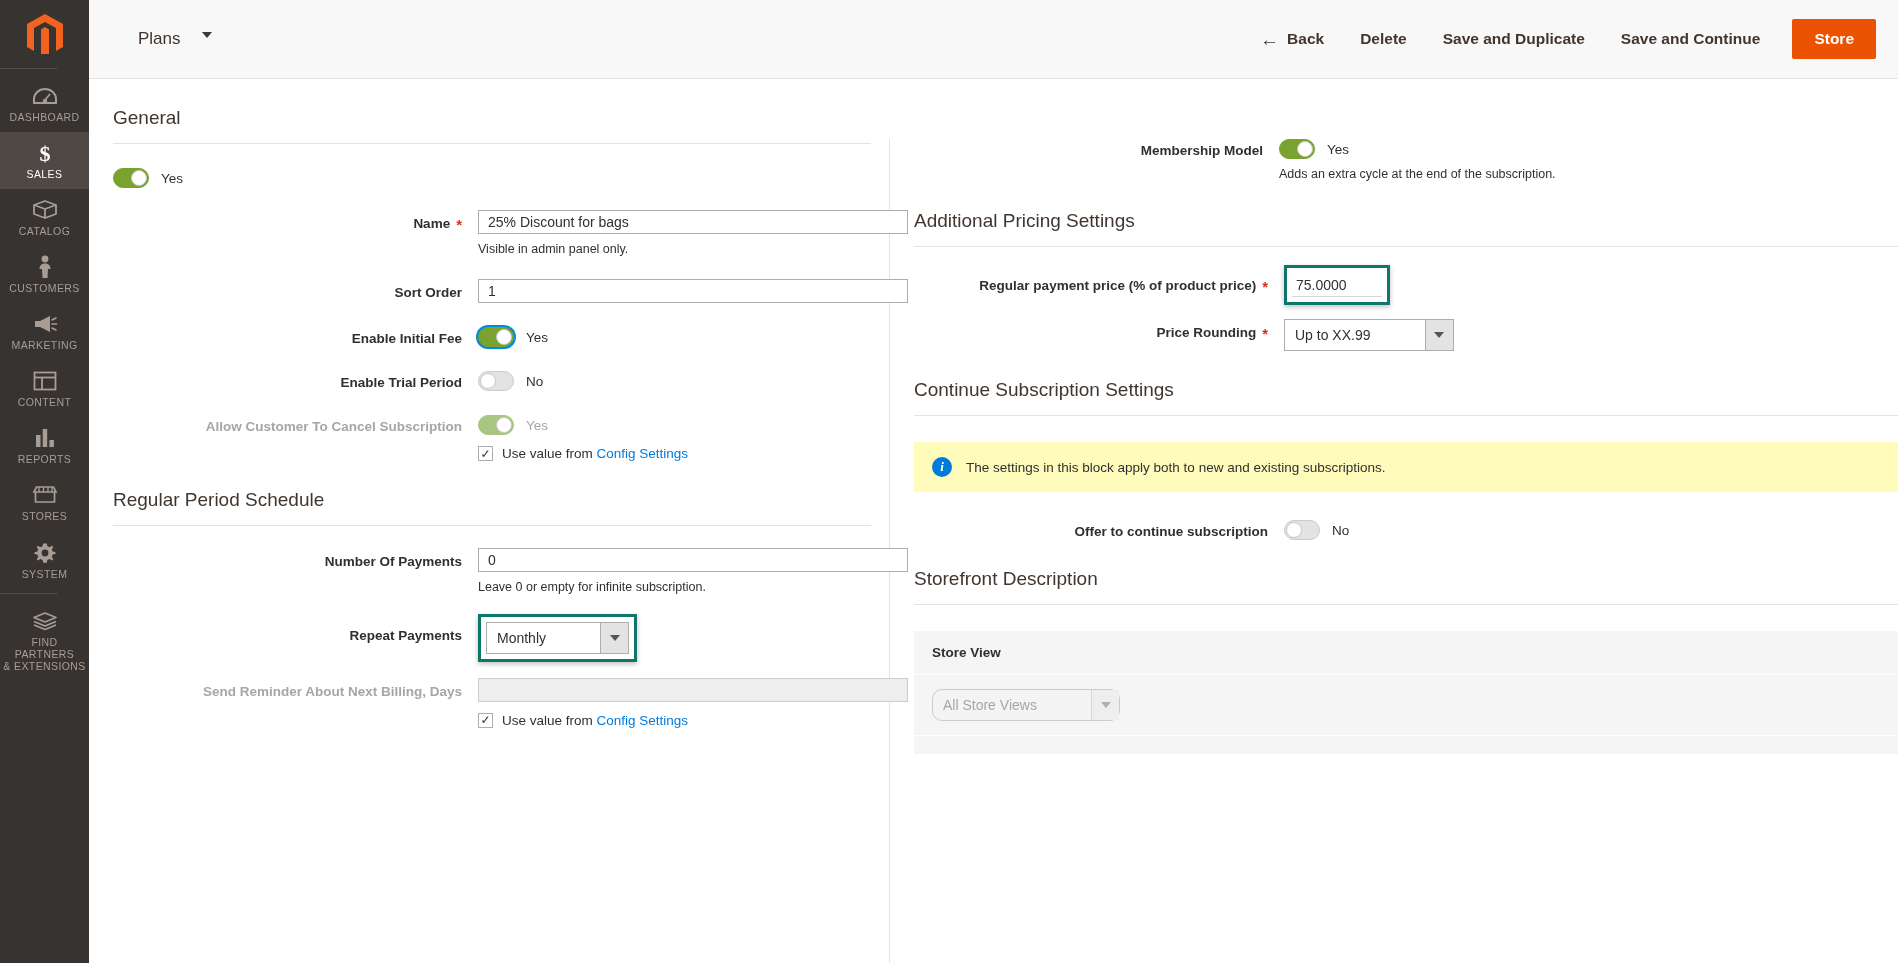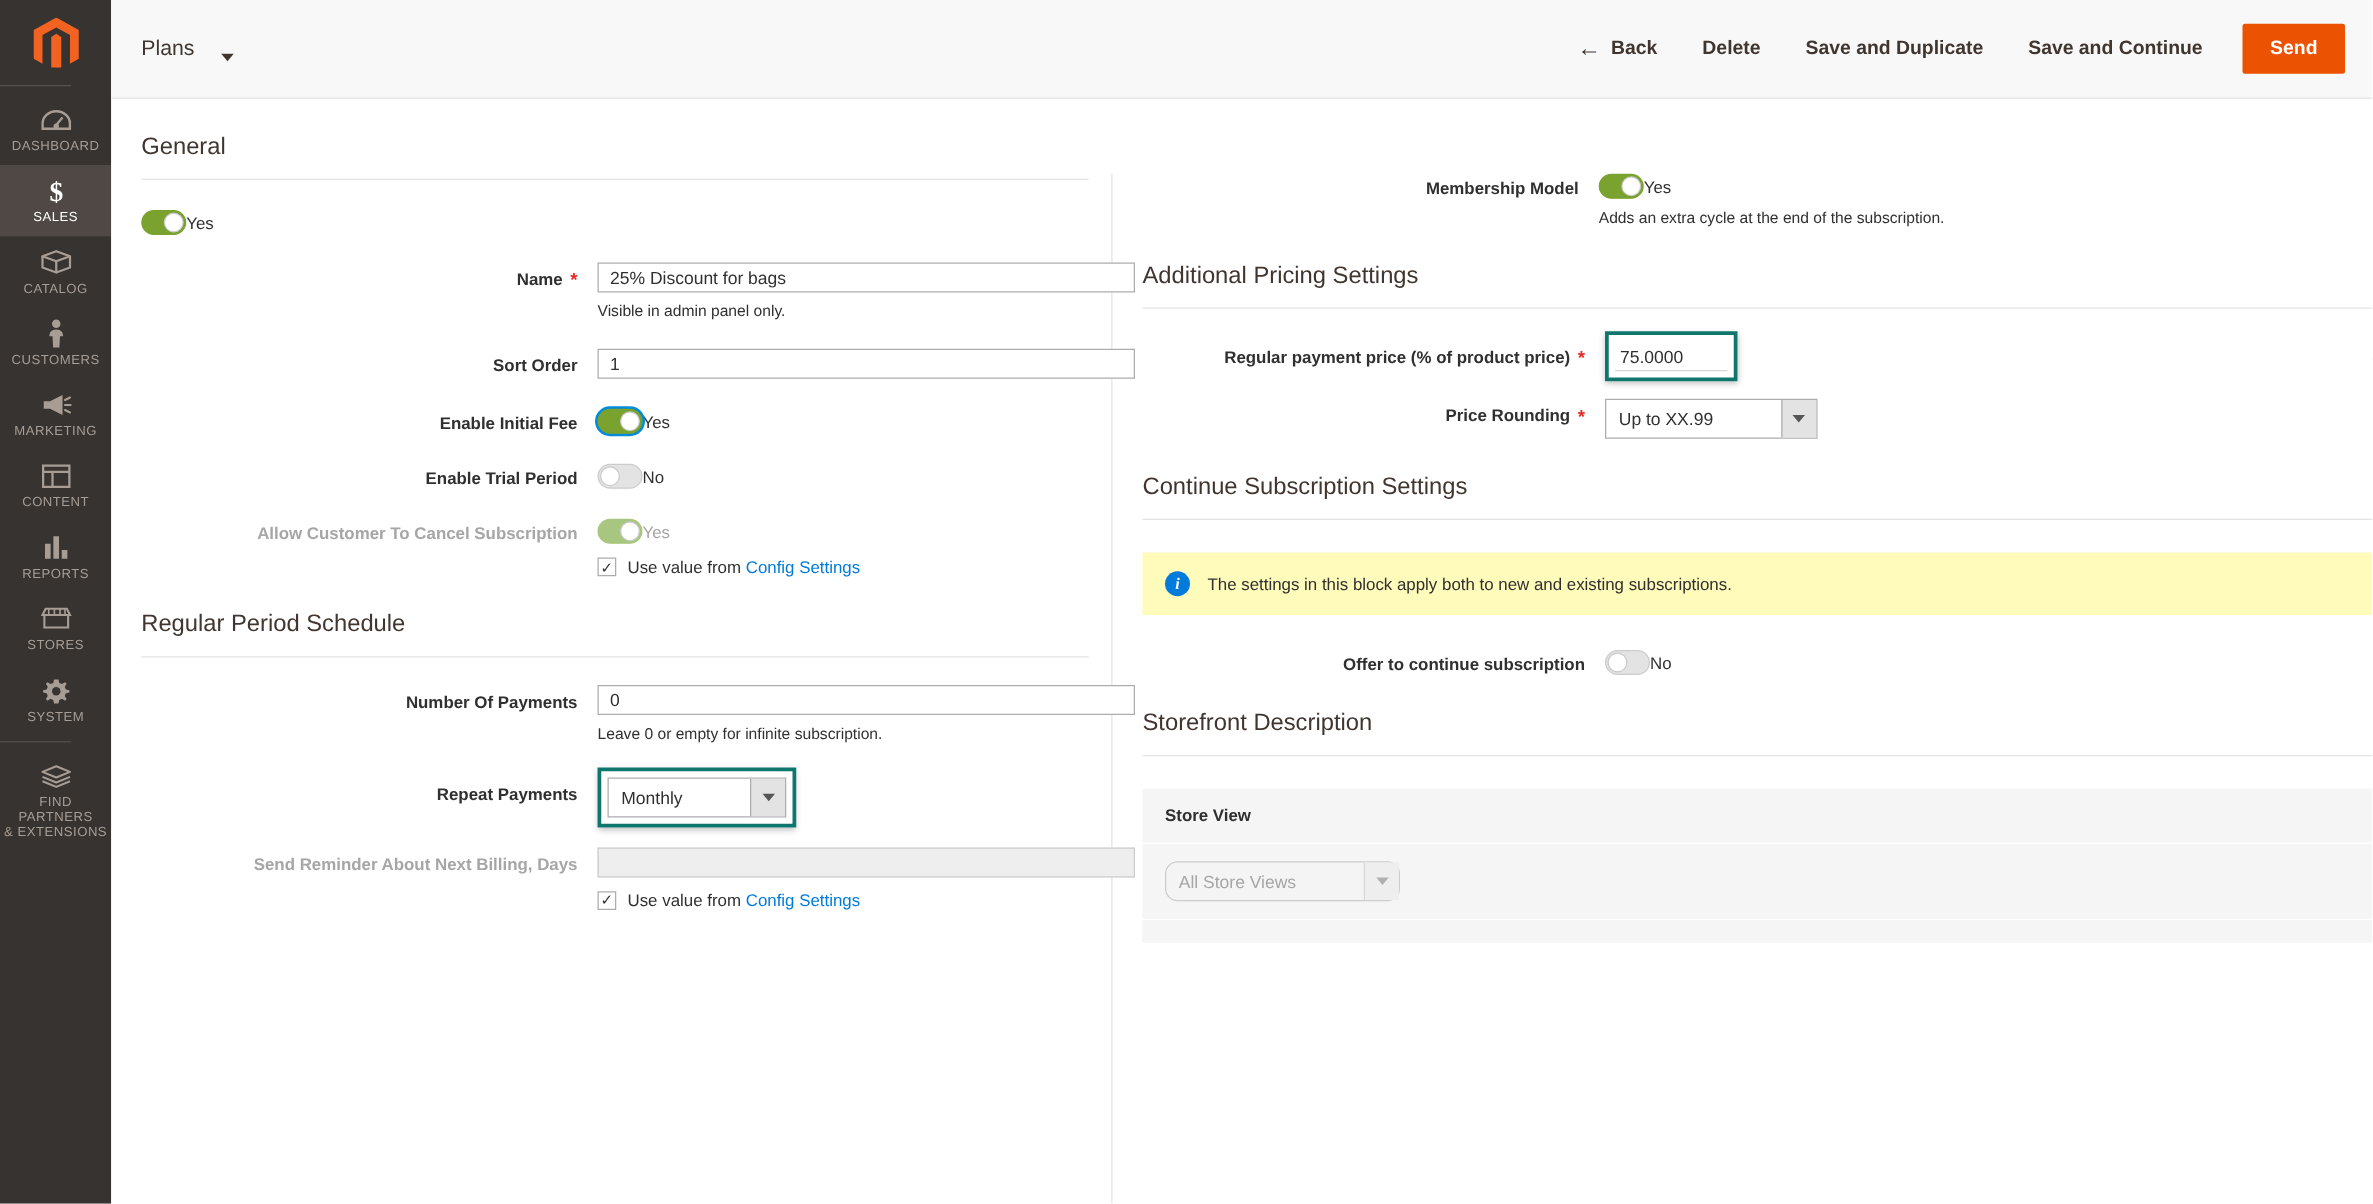--- a/index.html
+++ b/index.html
@@ -43,22 +43,22 @@
   }
   .page-header {
     height: 79px; background: #f8f8f8;
     border-bottom: 1px solid #e3e3e3;
     display: flex; align-items: center;
     padding: 0 22px 0 24px;
     position: relative;
   }
   .breadcrumb {
     font-size: 17px; color: #41362f;
-    display: flex; align-items: flex-end; gap: 21px;
-    cursor: pointer; 
+    display: flex; align-items: flex-start; gap: 21px;
+    cursor: pointer; margin-left: 25px;
   }
   .caret-down {
     width: 0; height: 0;
     border-left: 5px solid transparent;
     border-right: 5px solid transparent;
     border-top: 6px solid #41362f;
     margin-top: 3px;
   }
   .header-actions {
     margin-left: auto; display: flex; align-items: center; gap: 0;
@@ -118,21 +118,21 @@
   }
   .txt-input.disabled { background: #eeeeee; border-color: #cccccc; color: #8a8a8a; }
   .w-long { width: 430px; }
 
   .hint {
     font-size: 12.5px; color: #303030; margin-top: 7px;
     line-height: 1.3;
   }
 
   
-  .toggle-row { display: flex; align-items: center; padding-top: 2px; }
+  .toggle-row { display: flex; align-items: center; gap: 12px; padding-top: 2px; }
   .switch {
     width: 36px; height: 20px; border-radius: 10px;
     background: #e3e3e3; position: relative; cursor: pointer;
     border: 1px solid #cccccc;
   }
   .switch.on { background: #79a22e; border-color: #79a22e; }
   .switch.on.dim { background: #a9c680; border-color: #a9c680; }
   .switch .knob {
     position: absolute; top: 1px; left: 1px;
     width: 16px; height: 16px; border-radius: 50%;
@@ -349,21 +349,21 @@
         <button class="hdr-btn">
           <span>Delete</span>
         </button>
         <button class="hdr-btn">
           <span>Save and Duplicate</span>
         </button>
         <button class="hdr-btn">
           <span>Save and Continue</span>
         </button>
         <button class="hdr-btn primary">
-          <span>Send</span>
+          <span>Store</span>
         </button>
       </div>
     </div>
 
     <div class="body-wrap">
       <div class="col-divider"></div>
 
       <div class="col-left">
 
         <div class="section-title">General</div>

